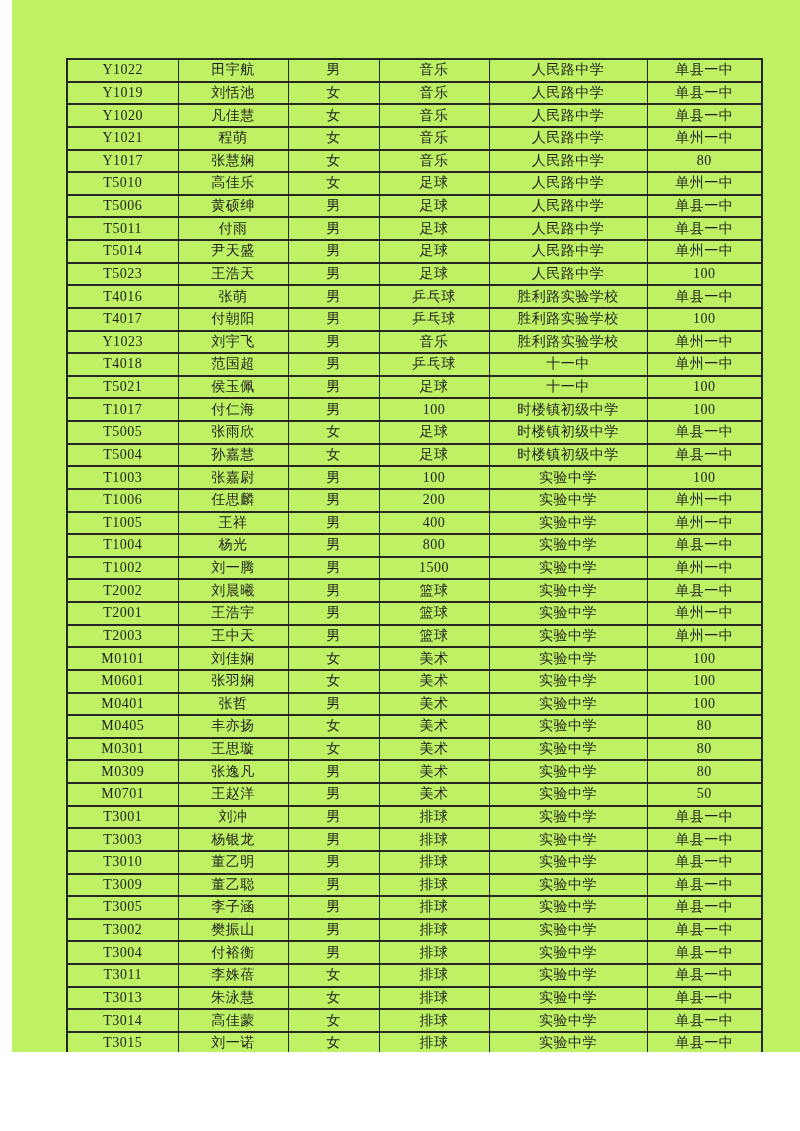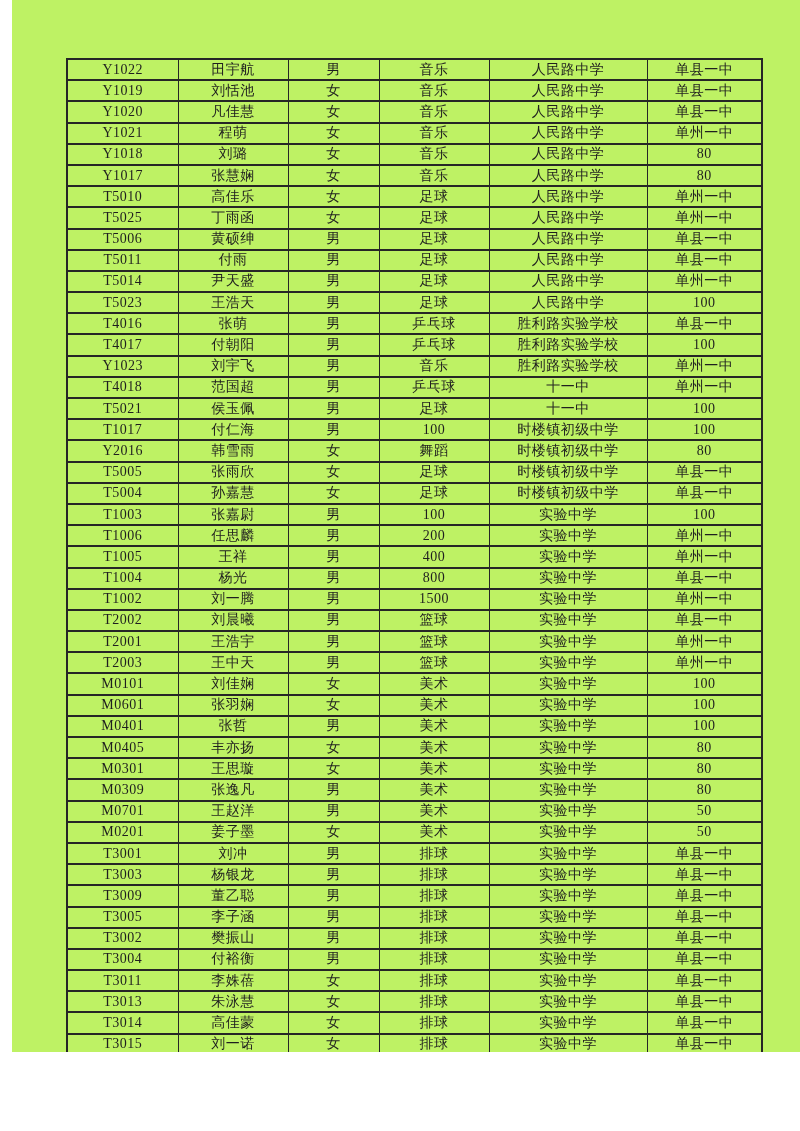--- a/index.html
+++ b/index.html
@@ -88,52 +88,36 @@
         </tr>
         <tr>
           <td>Y1021</td>
           <td>程萌</td>
           <td>女</td>
           <td>音乐</td>
           <td>人民路中学</td>
           <td>单州一中</td>
         </tr>
         <tr>
-          <td>Y1018</td>
-          <td>刘璐</td>
-          <td>女</td>
-          <td>音乐</td>
-          <td>人民路中学</td>
-          <td>80</td>
-        </tr>
-        <tr>
           <td>Y1017</td>
           <td>张慧娴</td>
           <td>女</td>
           <td>音乐</td>
           <td>人民路中学</td>
           <td>80</td>
         </tr>
         <tr>
           <td>T5010</td>
           <td>高佳乐</td>
           <td>女</td>
           <td>足球</td>
           <td>人民路中学</td>
           <td>单州一中</td>
         </tr>
         <tr>
-          <td>T5025</td>
-          <td>丁雨函</td>
-          <td>女</td>
-          <td>足球</td>
-          <td>人民路中学</td>
-          <td>单州一中</td>
-        </tr>
-        <tr>
           <td>T5006</td>
           <td>黄硕绅</td>
           <td>男</td>
           <td>足球</td>
           <td>人民路中学</td>
           <td>单县一中</td>
         </tr>
         <tr>
           <td>T5011</td>
           <td>付雨</td>
@@ -200,28 +184,20 @@
         </tr>
         <tr>
           <td>T1017</td>
           <td>付仁海</td>
           <td>男</td>
           <td>100</td>
           <td>时楼镇初级中学</td>
           <td>100</td>
         </tr>
         <tr>
-          <td>Y2016</td>
-          <td>韩雪雨</td>
-          <td>女</td>
-          <td>舞蹈</td>
-          <td>时楼镇初级中学</td>
-          <td>80</td>
-        </tr>
-        <tr>
           <td>T5005</td>
           <td>张雨欣</td>
           <td>女</td>
           <td>足球</td>
           <td>时楼镇初级中学</td>
           <td>单县一中</td>
         </tr>
         <tr>
           <td>T5004</td>
           <td>孙嘉慧</td>
@@ -344,38 +320,38 @@
         </tr>
         <tr>
           <td>M0701</td>
           <td>王赵洋</td>
           <td>男</td>
           <td>美术</td>
           <td>实验中学</td>
           <td>50</td>
         </tr>
         <tr>
-          <td>M0201</td>
-          <td>姜子墨</td>
-          <td>女</td>
-          <td>美术</td>
-          <td>实验中学</td>
-          <td>50</td>
-        </tr>
-        <tr>
           <td>T3001</td>
           <td>刘冲</td>
           <td>男</td>
           <td>排球</td>
           <td>实验中学</td>
           <td>单县一中</td>
         </tr>
         <tr>
           <td>T3003</td>
           <td>杨银龙</td>
+          <td>男</td>
+          <td>排球</td>
+          <td>实验中学</td>
+          <td>单县一中</td>
+        </tr>
+        <tr>
+          <td>T3010</td>
+          <td>董乙明</td>
           <td>男</td>
           <td>排球</td>
           <td>实验中学</td>
           <td>单县一中</td>
         </tr>
         <tr>
           <td>T3009</td>
           <td>董乙聪</td>
           <td>男</td>
           <td>排球</td>

